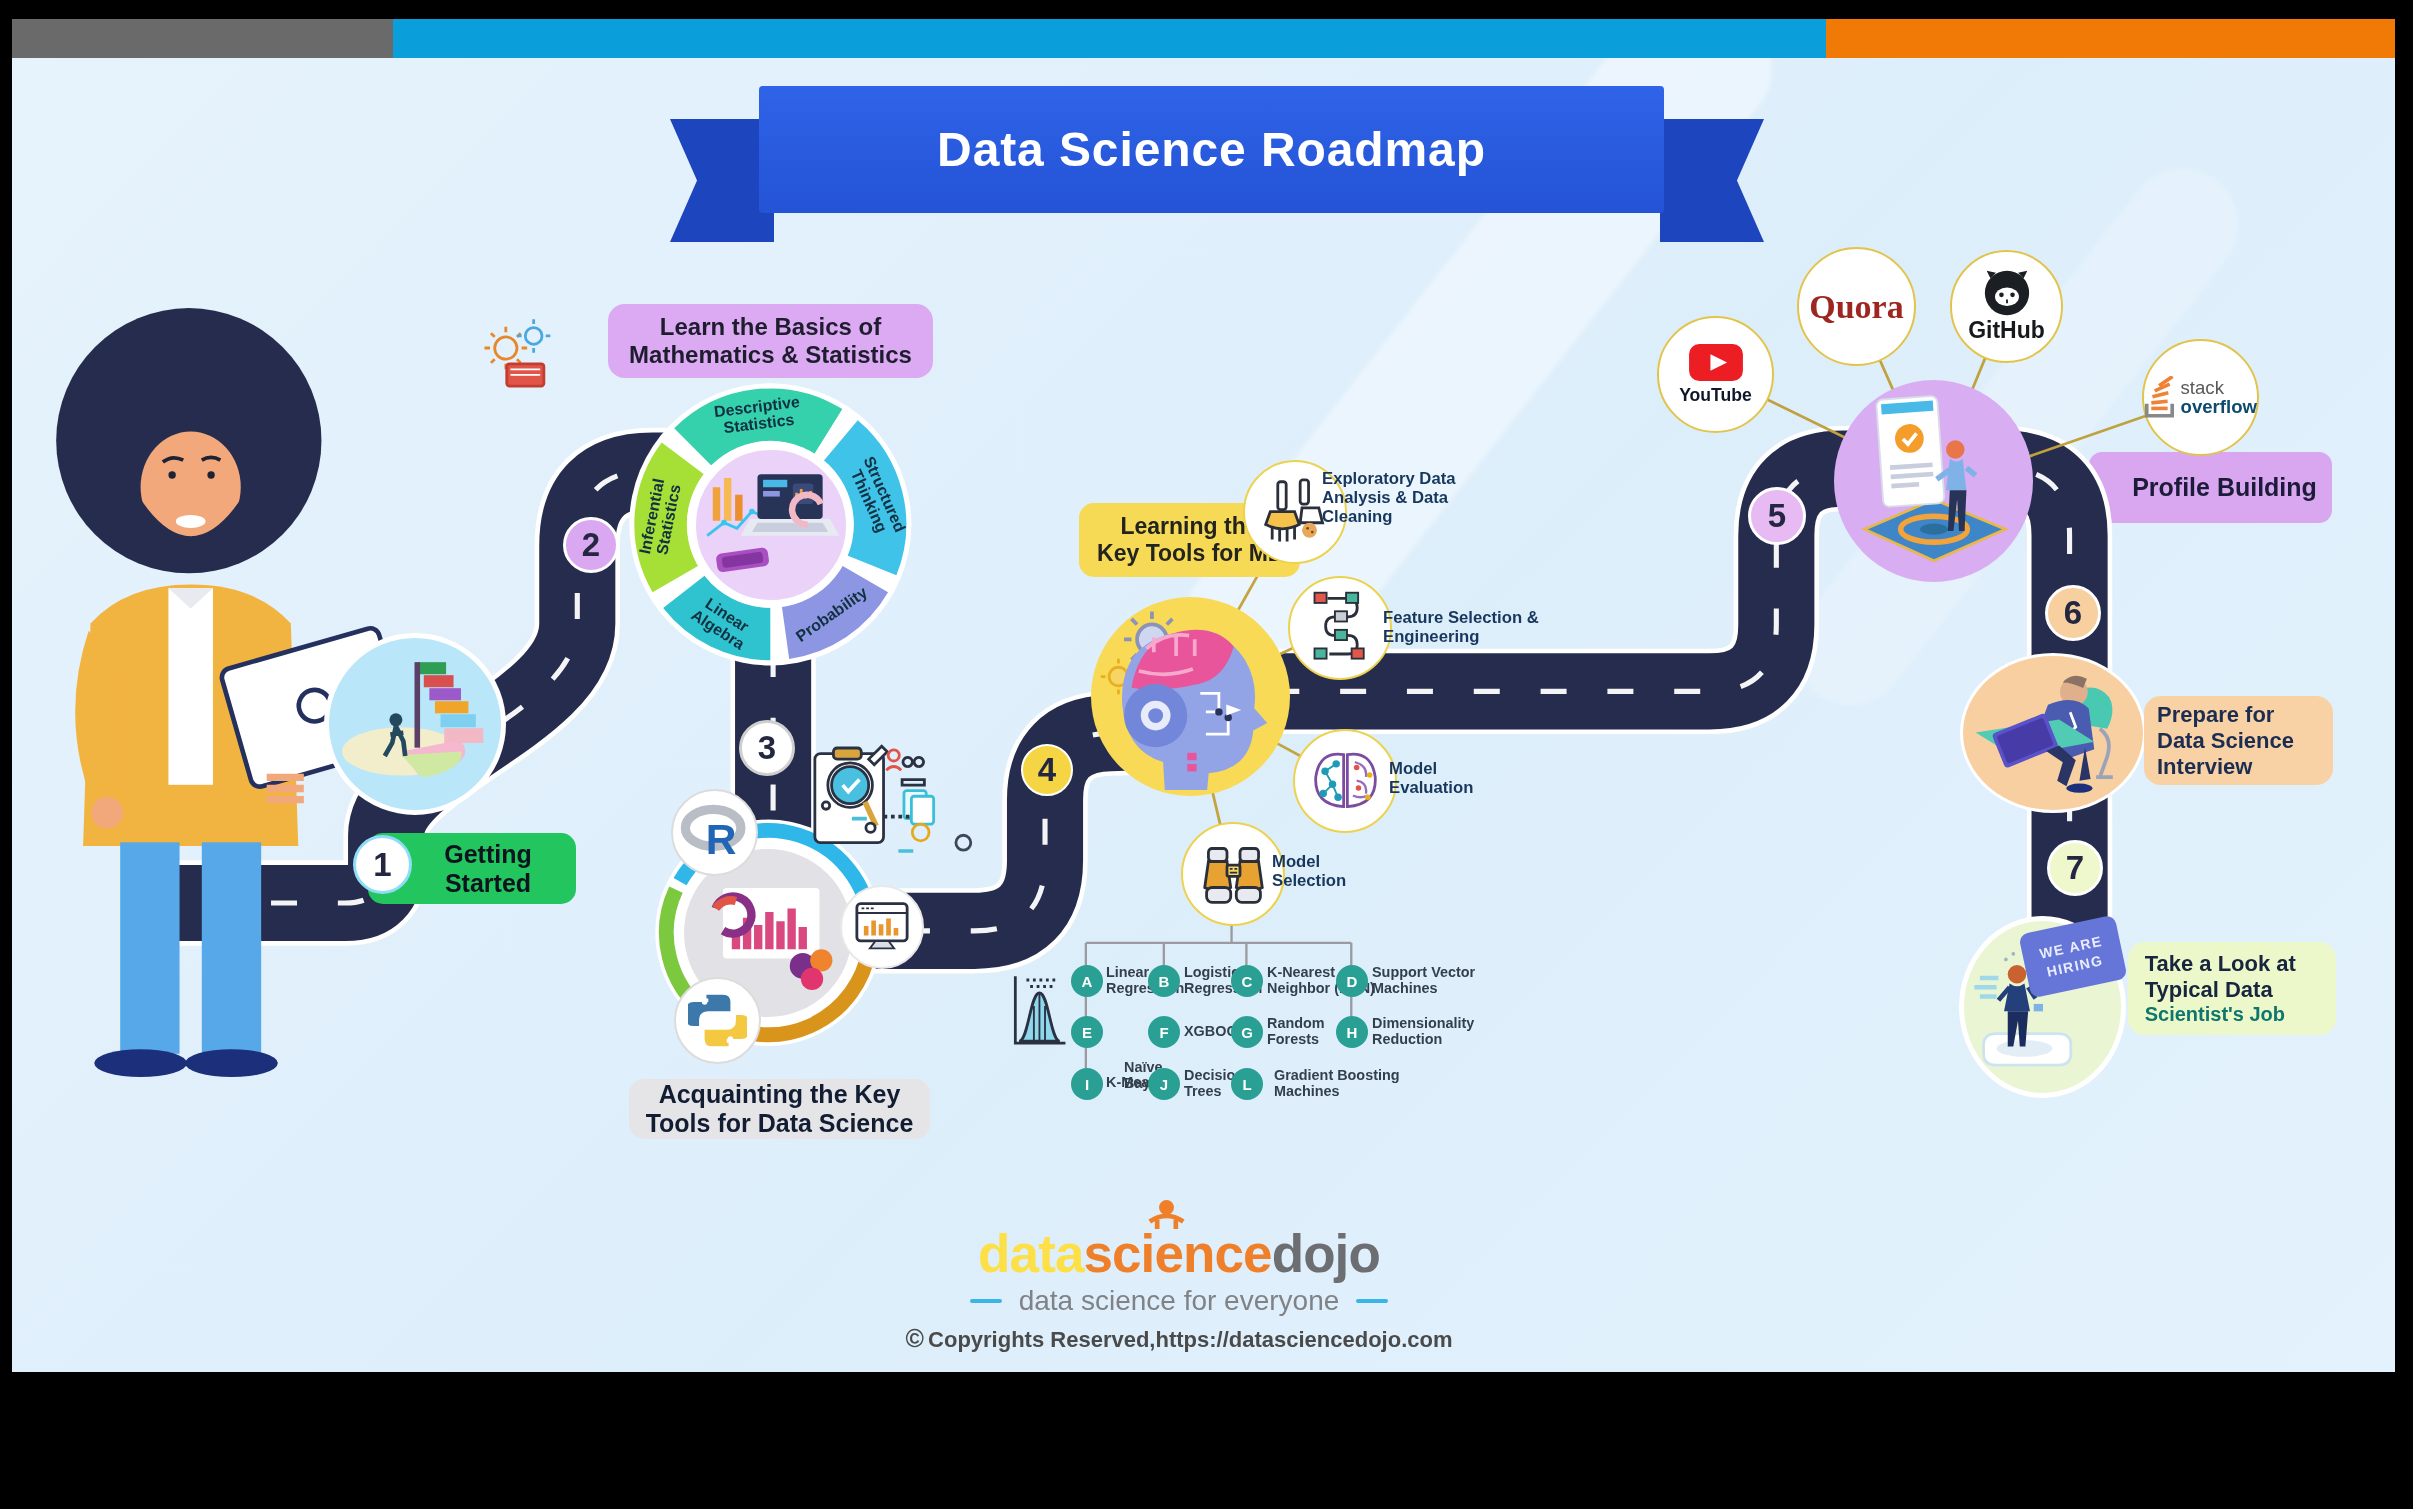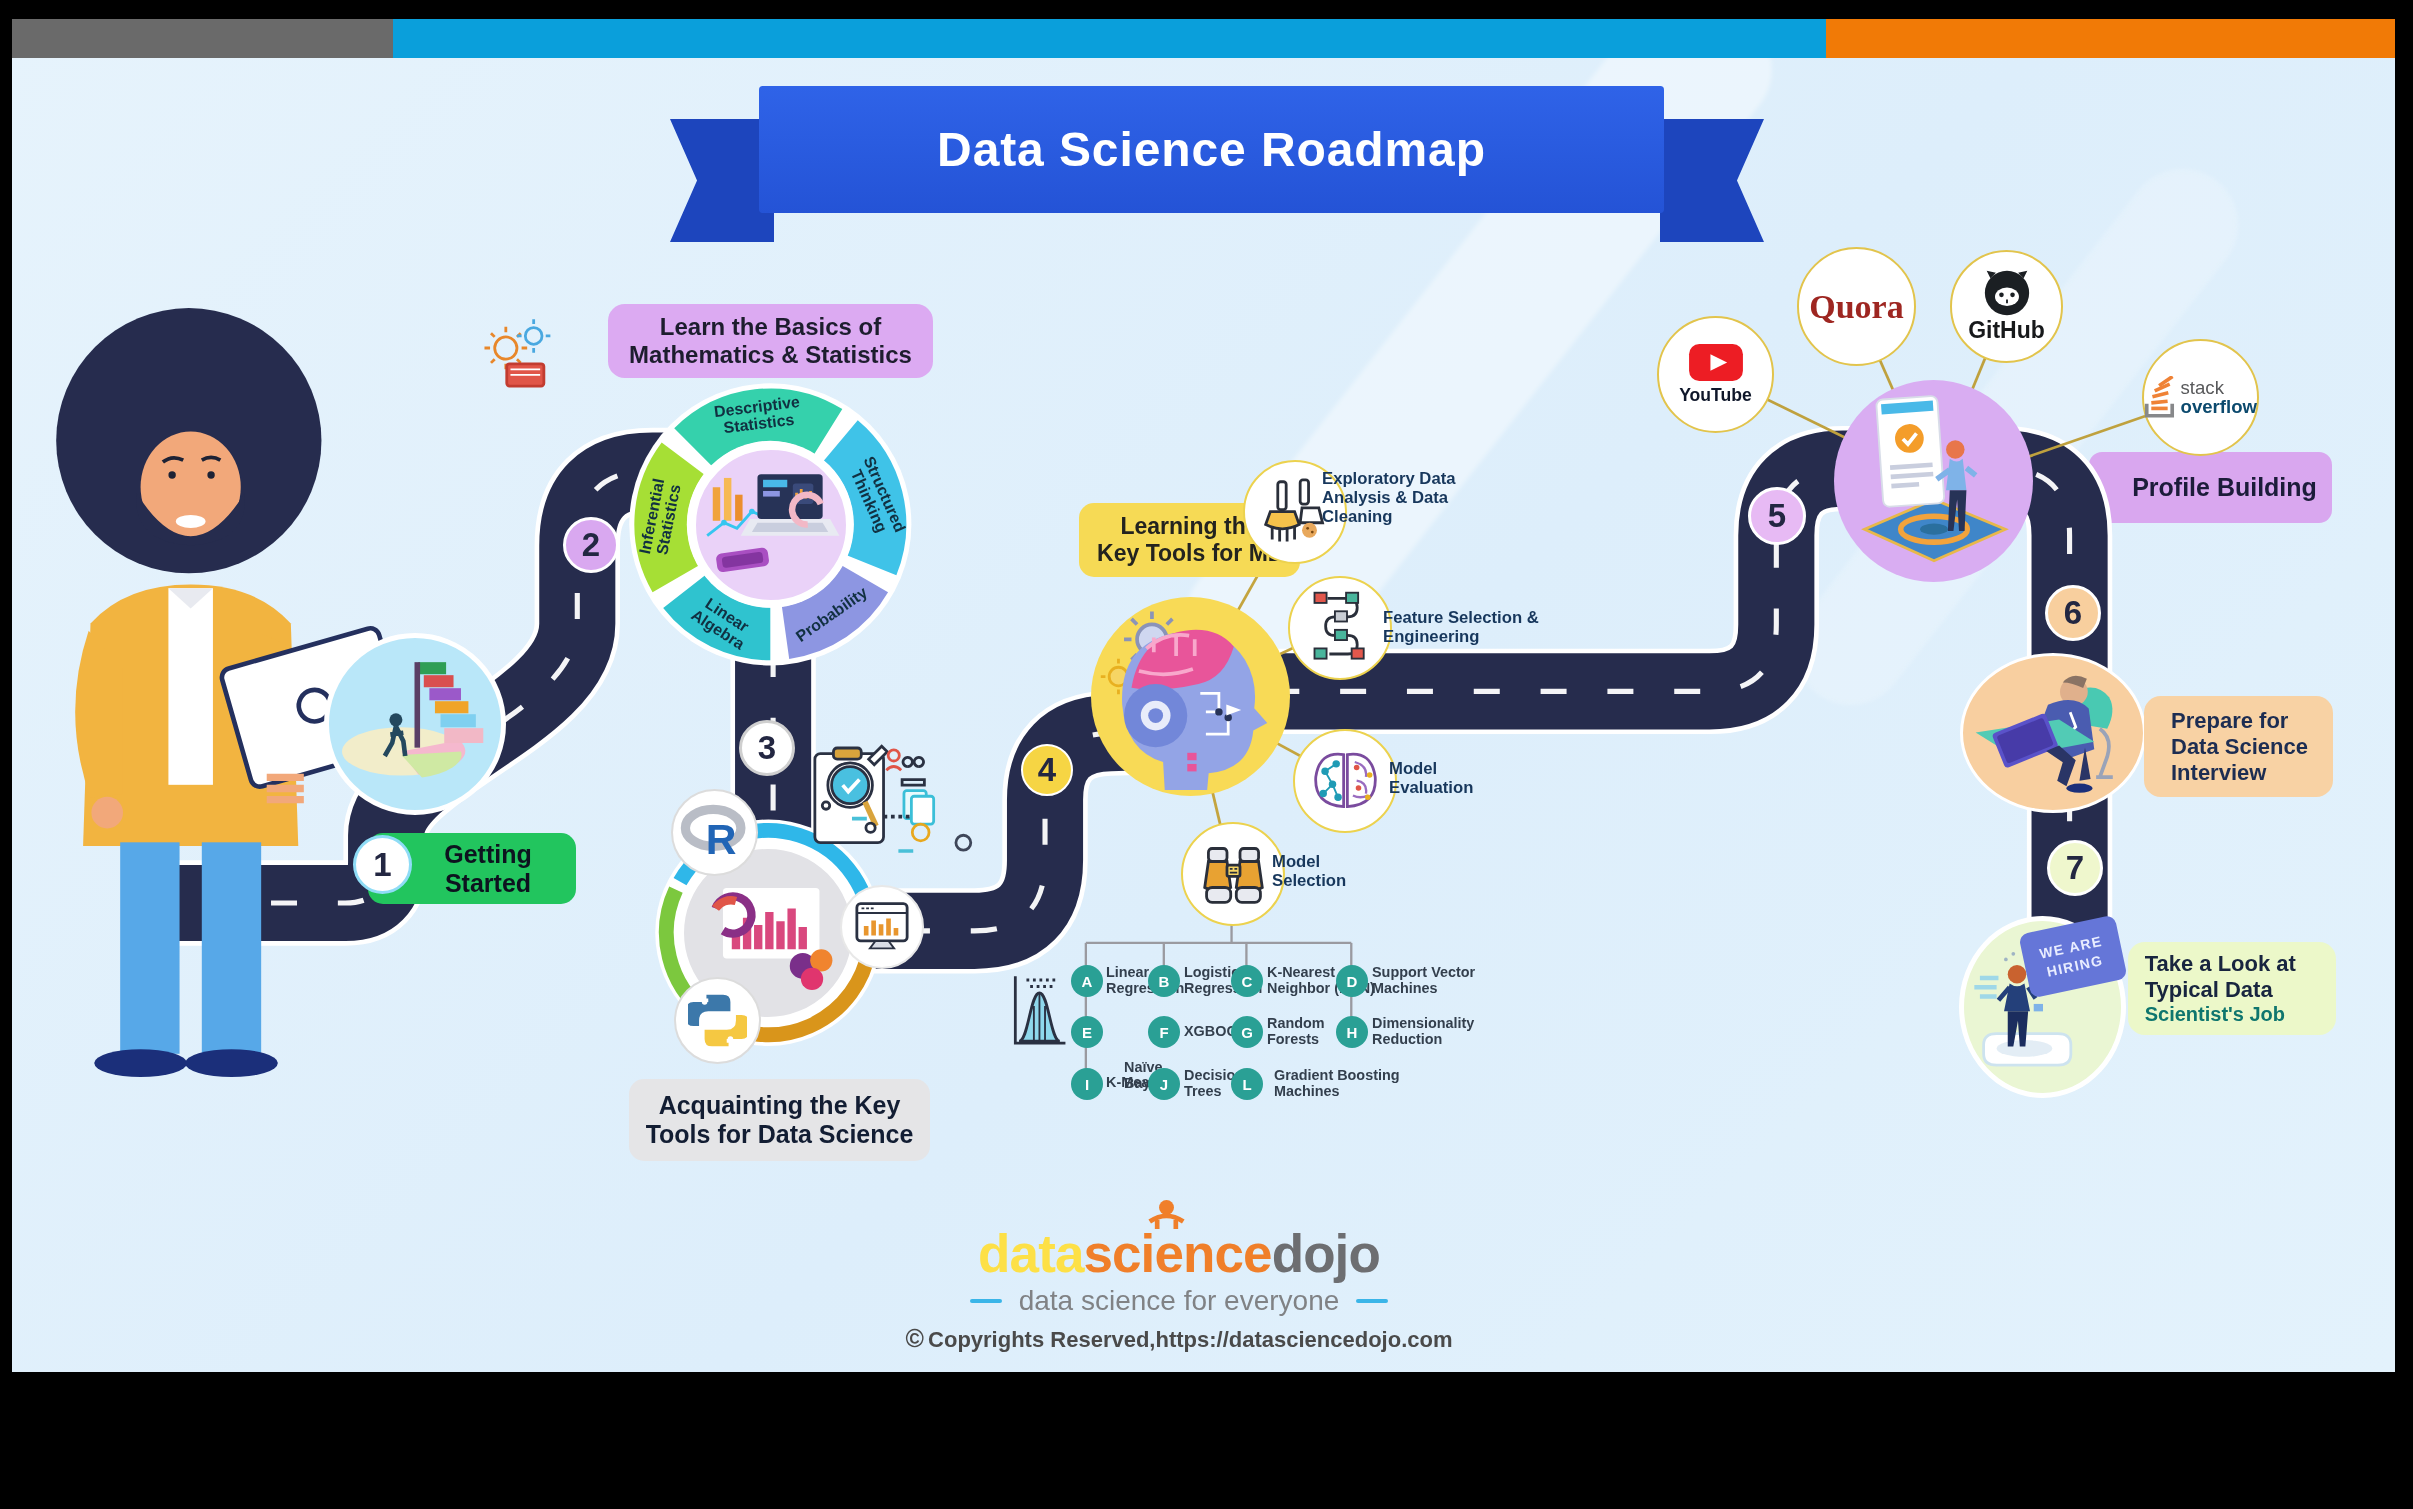--- a/index.html
+++ b/index.html
@@ -295,21 +295,21 @@
       <rect x="4" y="4" width="54" height="40" rx="4" fill="#fff" stroke="#2a3142" stroke-width="3"></rect>
       <path d="M 4 14 h 54" stroke="#2a3142" stroke-width="2"></path>
       <path d="M 9 9 h3 M 14 9 h3 M 19 9 h3" stroke="#2a3142" stroke-width="2"></path>
       <path d="M 14 38 v-10 M 22 38 v-16 M 30 38 v-12 M 38 38 v-18 M 46 38 v-8" stroke="#e8962e" stroke-width="5"></path>
       <path d="M 24 44 h 14 l 6 8 h -26 z" fill="#d9dde6" stroke="#2a3142" stroke-width="2"></path>
     </svg>
   </div>
   <div class="num" style="left:739px;top:720px;width:56px;height:56px;background:#fff;border-color:#cfcfcf;">
     <span>3</span>
   </div>
-  <div class="pill" style="left:629px;top:1079px;width:301px;height:82px;background:#e5e5e7;border-radius:15px;">
+  <div class="pill" style="left:629px;top:1079px;width:301px;height:60px;background:#e5e5e7;border-radius:15px;">
     <span style="font-size:25px;color:#121d33;">Acquainting the Key</span>
     <span style="font-size:25px;color:#121d33;">Tools for Data Science</span>
   </div>
 
   <div class="pill" style="left:1079px;top:503px;width:221px;height:74px;background:#f6da55;border-radius:15px;">
     <span style="font-size:23px;color:#23231f;">Learning the</span>
     <span style="font-size:23px;color:#23231f;">Key Tools for ML</span>
   </div>
   <div class="circ" style="left:1091px;top:597px;width:199px;height:199px;background:#f8da56;z-index:19;display:flex;align-items:center;justify-content:center;">
     <svg width="186" height="186" viewBox="0 0 200 200">
@@ -568,21 +568,21 @@
       </g>
       <path d="M 96 88 l 18 16 l -10 28 l -10 -6 l 6 -20 l -18 -12 z" fill="#2a3566"></path>
       <path d="M 124 90 l 6 34 l -12 2 z" fill="#2a3566"></path>
       <ellipse cx="118" cy="134" rx="14" ry="5" fill="#1b2f7a"></ellipse>
       <path d="M 140 70 q 14 10 8 30 l -8 22 M 136 122 h 18" stroke="#9aa3b8" stroke-width="4" fill="none"></path>
     </svg>
   </div>
   <div class="num" style="left:2045px;top:585px;width:56px;height:56px;background:#f8cf9e;">
     <span>6</span>
   </div>
-  <div class="pill pill-left" style="left:2144px;top:696px;width:189px;height:101px;background:#f8d2a4;border-radius:16.7px;padding-left:27px;">
+  <div class="pill pill-left" style="left:2144px;top:696px;width:189px;height:89px;background:#f8d2a4;border-radius:16.7px;padding-left:13px;">
     <span style="font-size:22px;color:#1d2d52;">Prepare for</span>
     <span style="font-size:22px;color:#1d2d52;">Data Science</span>
     <span style="font-size:22px;color:#1d2d52;">Interview</span>
   </div>
 
   <div class="circ" style="left:1959px;top:916px;width:167px;height:182px;background:#eaf6d3;border:5.6px solid #fff;z-index:19;display:flex;align-items:flex-end;justify-content:center;">
     <svg width="156" height="167" viewBox="0 0 168 180">
       <path d="M 20 128 q 0 -12 14 -12 h 66 q 14 0 14 12 v 10 q 0 12 -14 12 h -66 q -14 0 -14 -12 z" fill="#ffffff" stroke="#cde3ef" stroke-width="3"></path>
       <ellipse cx="64" cy="132" rx="30" ry="9" fill="#e3edf5"></ellipse>
       <circle cx="56" cy="52" r="10" fill="#c9622f"></circle>

